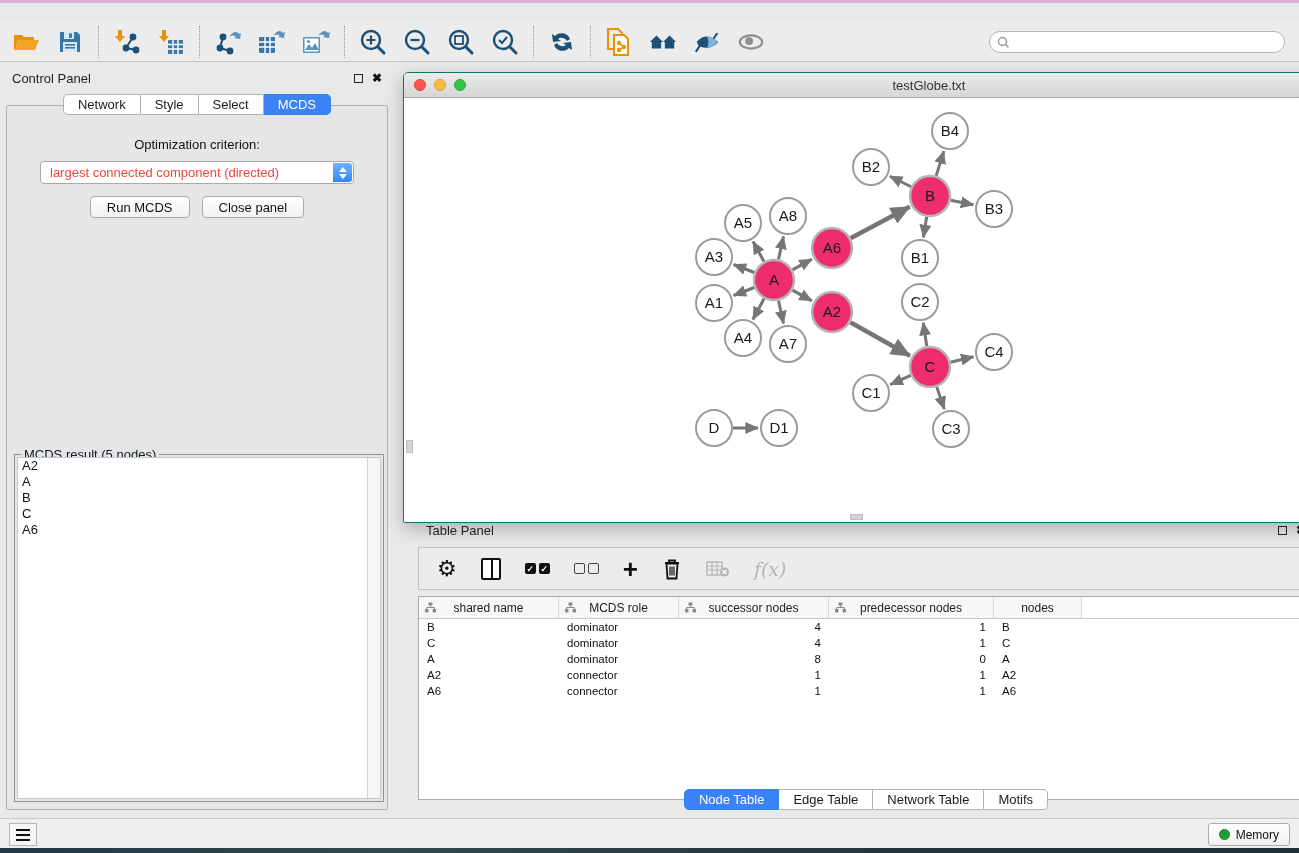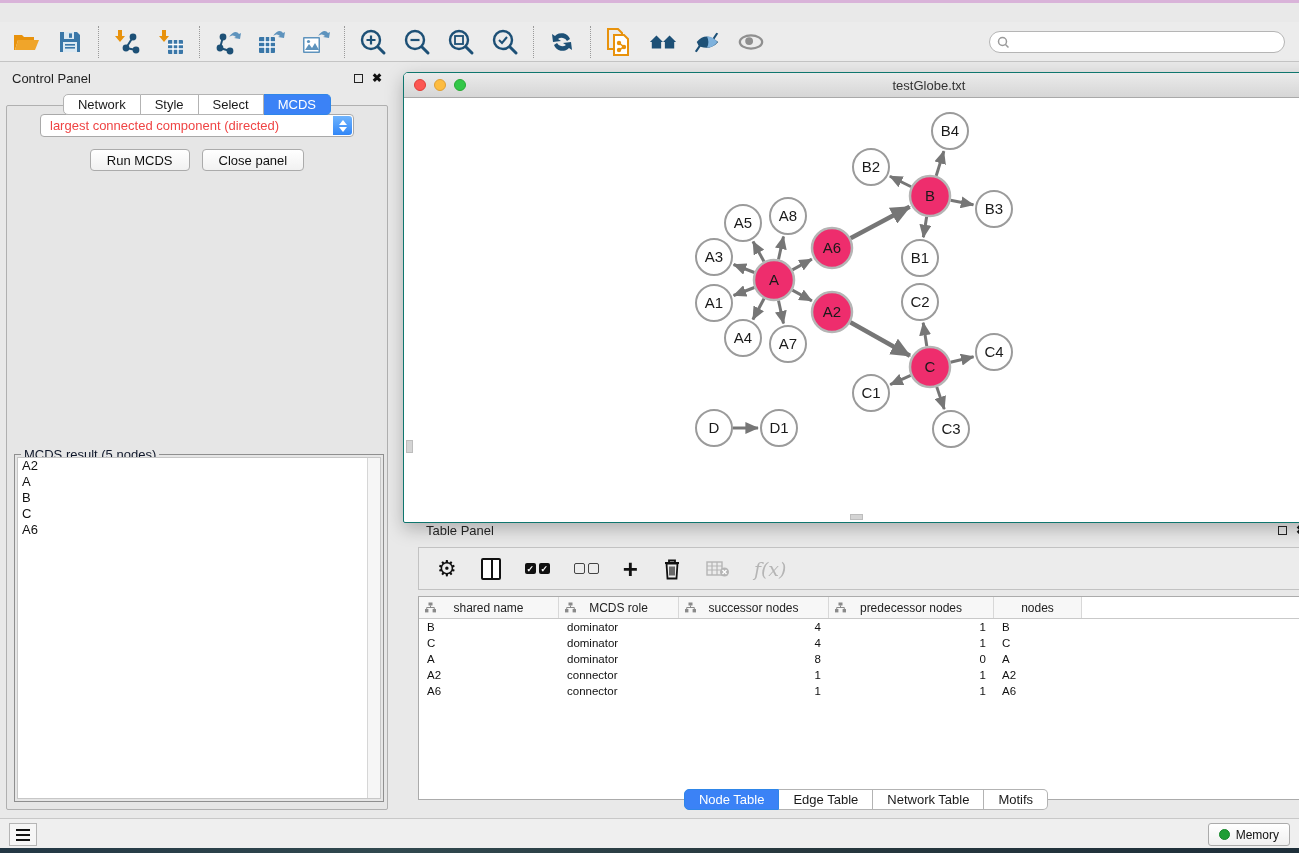--- a/index.html
+++ b/index.html
@@ -291,20 +291,21 @@
     <div class="cp-body"></div>
     <div class="cp-tabs">
         <div class="seg" id="cp-tabs">
           <div class="segbtn">Network</div>
           <div class="segbtn">Style</div>
           <div class="segbtn">Select</div>
           <div class="segbtn active">MCDS</div>
         </div>
       </div>
     <div style="position:absolute; left:2px; right:2px; top:39px;">
+      <div class="opt-label">Optimization criterion:</div>
       <div class="dropdown">
         <span class="ddtext">largest connected component (directed)</span>
         <span class="dd-stepper">
             <span class="tri up"></span>
             <span class="tri down"></span>
           </span>
       </div>
       <div class="cp-buttons">
         <div class="btn">Run MCDS</div>
         <div class="btn">Close panel</div>

